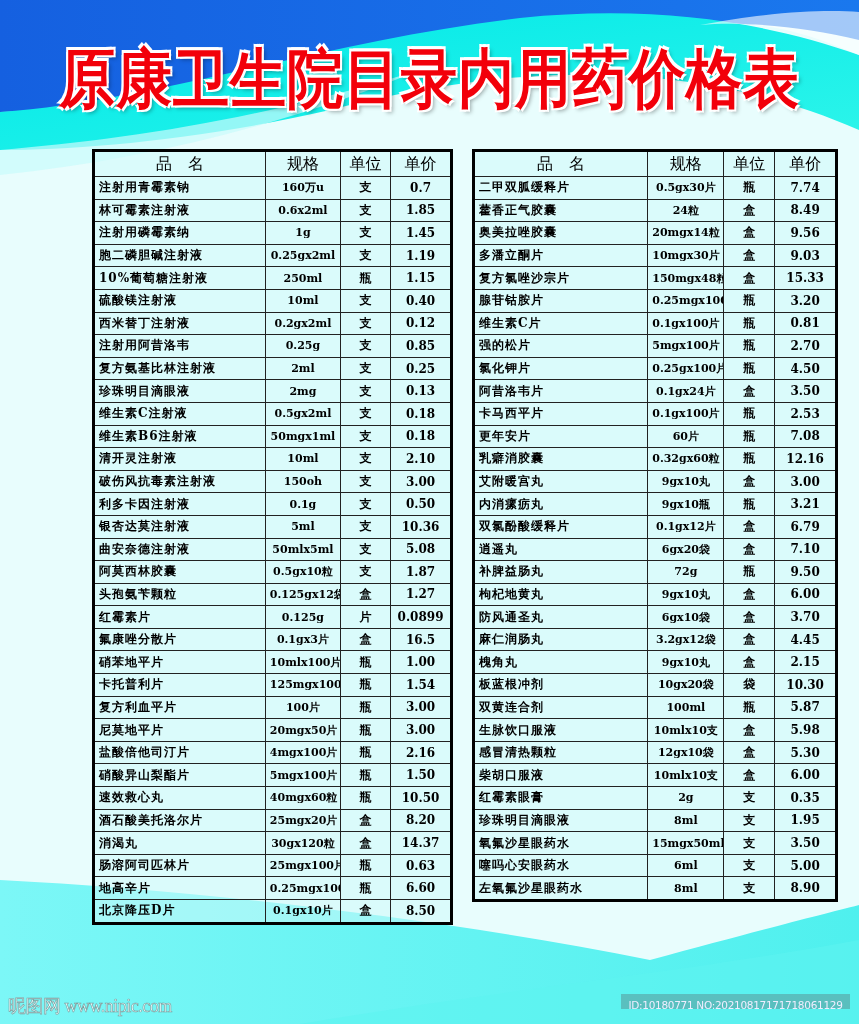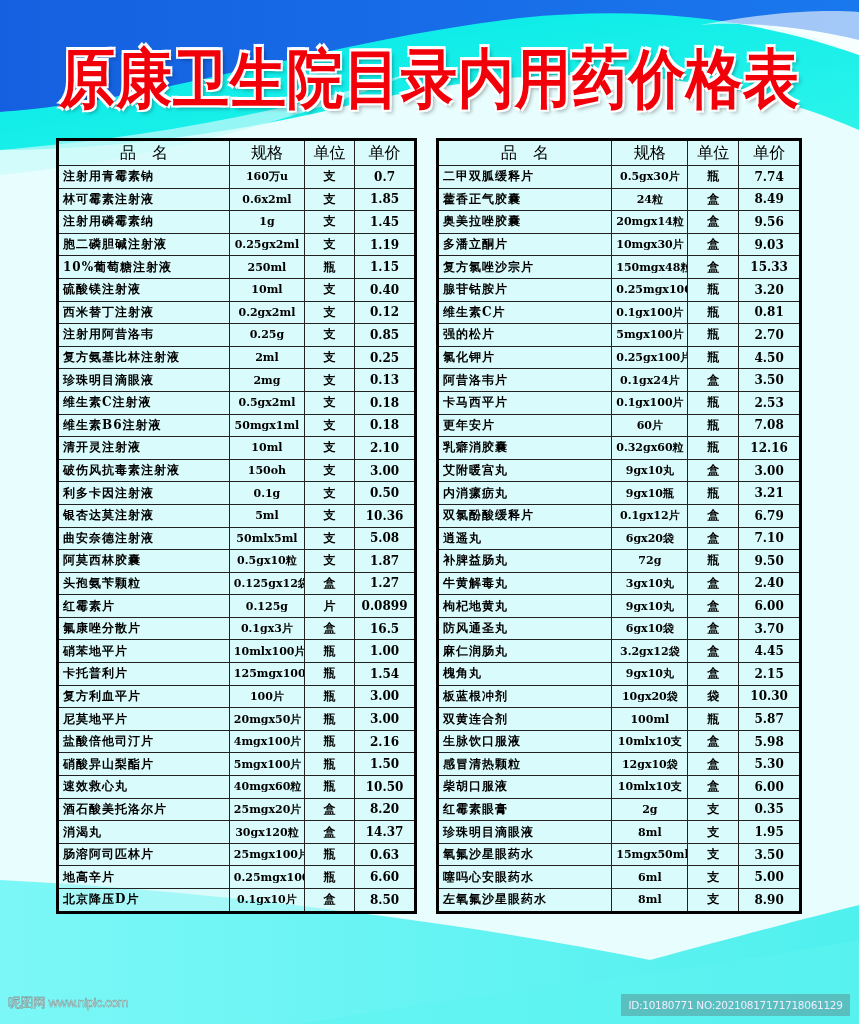--- a/index.html
+++ b/index.html
@@ -12,45 +12,46 @@
   .bg svg { position:absolute; left:0; top:0; width:859px; height:1024px; }
   .title {
     position:absolute; left:0; right:0; top:42px; text-align:center; z-index:2;
     font-family: "DejaVu Serif", "Liberation Serif", serif;
     font-size:56px; font-weight:bold; color:#f2000a; letter-spacing:1px;
     text-shadow: 2px 2px 0 #fff, -2px -2px 0 #fff, 2px -2px 0 #fff, -2px 2px 0 #fff,
                  3px 3px 4px rgba(0,0,0,0.35);
     transform: scaleY(1.15);
   }
   .tbl {
-    position:absolute; top:138px; z-index:2;
+    position:absolute; top:149px; z-index:2;
     border:3px solid #000; border-collapse:collapse; table-layout:fixed;
     background: rgba(205,250,250,0.55);
+    margin-left: 36px;
   }
   .tbl.left { left:56px; width:361px; }
   .tbl.right { left:436px; width:366px; }
   .tbl th, .tbl td {
     border:1.5px solid #222; height:21.6px; padding:0 4px;
     font-size:12px; font-weight:bold; color:#000; white-space:nowrap; overflow:hidden;
   }
   .tbl th {
     font-family:"DejaVu Sans","Liberation Sans",sans-serif; font-size:16px; font-weight:normal;
     height:24px; text-align:center;
   }
   .tbl td.name { text-align:left; letter-spacing:1px; }
   .tbl td.spec, .tbl td.unit, .tbl td.price { text-align:center; }
   .tbl td.spec { font-size:11px; }
   .tbl .c1 { width:48%; } .tbl .c2 { width:21%; } .tbl .c3 { width:14%; } .tbl .c4 { width:17%; }
   .wm-left {
     position:absolute; left:8px; top:994px; z-index:3;
-    font-family:Liberation Sans, sans-serif; font-size:13px; color:#e9ffff;
+    font-family:Liberation Serif, serif; font-size:18px; color:#e9ffff;
     -webkit-text-stroke:0.6px #7a9a9a; letter-spacing:-0.5px;
   }
   .wm-right {
-    position:absolute; left:621px; top:994px; width:229px; height:22px; z-index:3;
+    position:absolute; left:621px; top:994px; width:229px; height:15px; z-index:3;
     background: rgba(90,170,170,0.7); color:#eef;
     font-family:"DejaVu Sans","Liberation Sans",sans-serif; font-size:10.5px;
     line-height:22px; text-align:center; letter-spacing:-0.3px;
   }
 </style>
 </head>
 <body>
 
 <div class="bg">
   <svg viewBox="0 0 859 1024" preserveAspectRatio="none">
@@ -415,26 +416,20 @@
         <td class="unit">盒</td>
         <td class="price">7.10</td>
       </tr>
       <tr>
         <td class="name">补脾益肠丸</td>
         <td class="spec">72g</td>
         <td class="unit">瓶</td>
         <td class="price">9.50</td>
       </tr>
       <tr>
-        <td class="name">牛黄解毒丸</td>
-        <td class="spec">3gx10丸</td>
-        <td class="unit">盒</td>
-        <td class="price">2.40</td>
-      </tr>
-      <tr>
         <td class="name">枸杞地黄丸</td>
         <td class="spec">9gx10丸</td>
         <td class="unit">盒</td>
         <td class="price">6.00</td>
       </tr>
       <tr>
         <td class="name">防风通圣丸</td>
         <td class="spec">6gx10袋</td>
         <td class="unit">盒</td>
         <td class="price">3.70</td>

